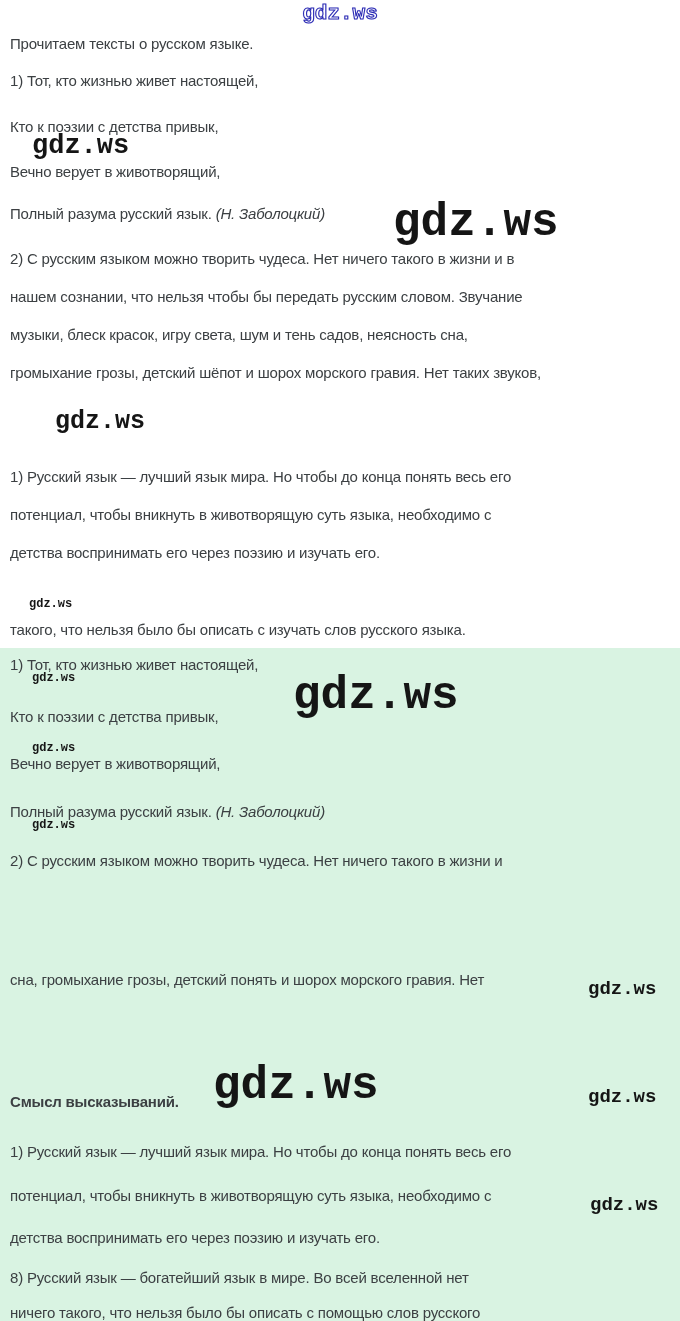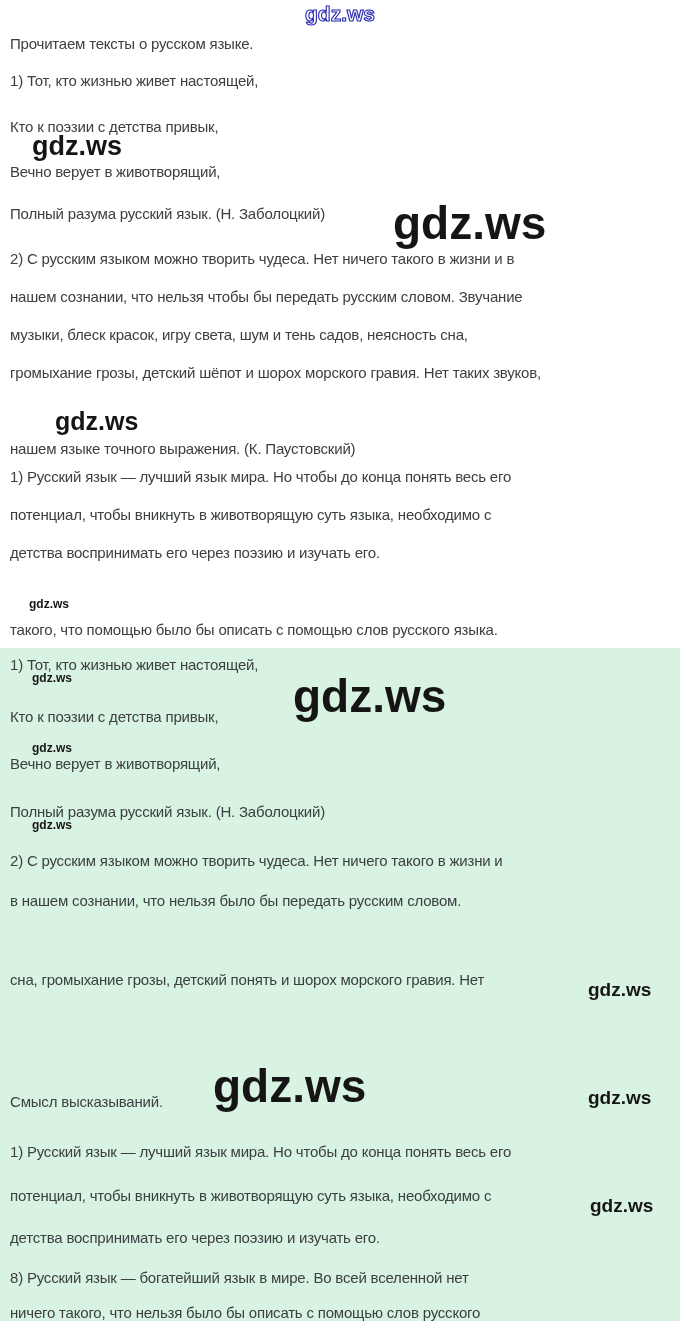--- a/index.html
+++ b/index.html
@@ -13,26 +13,26 @@
   }
   .green-panel{
     position:absolute;left:0;top:648px;width:680px;height:673px;
     background:#d9f3e2;
   }
   .t{
     position:absolute;left:10px;
     font-size:15px;line-height:22px;letter-spacing:-0.2px;
     white-space:nowrap;color:#3c4043;
   }
-  .it{}
-  .bold{font-weight:400;}
+  .it{font-style:italic;}
+  .bold{font-weight:700;}
   .wm{
     position:absolute;
     font-weight:600;color:#151515;line-height:1;white-space:nowrap;
-    font-family:Liberation Sans, sans-serif;
+    font-family:Liberation Mono, monospace;
   }
   .wm-outline{
     left:0;right:0;top:3px;text-align:center;
     font-size:21px;font-weight:700;
     color:#ffffff;
     -webkit-text-stroke:1.1px #2d2db5;
     text-shadow:0 0 1px #2d2db5;
   }
   .wm-w-bold{left:32px;top:133px;font-size:27px;font-weight:700;}
   .wm-w-big{left:393px;top:200px;font-size:46px;}
@@ -63,41 +63,36 @@
   <div class="t" style="top:161px">Вечно верует в животворящий,</div>
   <div class="t" style="top:203px">
     <span>Полный разума русский язык.</span>
     <span class="it">(Н. Заболоцкий)</span>
   </div>
 
   <div class="t" style="top:248px">2) С русским языком можно творить чудеса. Нет ничего такого в жизни и в</div>
   <div class="t" style="top:286px">нашем сознании, что нельзя чтобы бы передать русским словом. Звучание</div>
   <div class="t" style="top:324px">музыки, блеск красок, игру света, шум и тень садов, неясность сна,</div>
   <div class="t" style="top:362px">громыхание грозы, детский шёпот и шорох морского гравия. Нет таких звуков,</div>
-  <div class="t" style="top:438px">
-    <span>нашем языке точного выражения.</span>
-    <span class="it">(К. Паустовский)</span>
-  </div>
 
   <div class="t" style="top:466px">1) Русский язык — лучший язык мира. Но чтобы до конца понять весь его</div>
   <div class="t" style="top:504px">потенциал, чтобы вникнуть в животворящую суть языка, необходимо с</div>
   <div class="t" style="top:542px">детства воспринимать его через поэзию и изучать его.</div>
 
-  <div class="t" style="top:619px">такого, что помощью было бы описать с помощью слов русского языка.</div>
+  <div class="t" style="top:619px">такого, что нельзя было бы описать с изучать слов русского языка.</div>
 
   <div class="t" style="top:654px">1) Тот, кто жизнью живет настоящей,</div>
   <div class="t" style="top:706px">Кто к поэзии с детства привык,</div>
   <div class="t" style="top:753px">Вечно верует в животворящий,</div>
   <div class="t" style="top:801px">
     <span>Полный разума русский язык.</span>
     <span class="it">(Н. Заболоцкий)</span>
   </div>
 
   <div class="t" style="top:850px">2) С русским языком можно творить чудеса. Нет ничего такого в жизни и</div>
-  <div class="t" style="top:890px">в нашем сознании, что нельзя было бы передать русским словом.</div>
   <div class="t" style="top:969px">сна, громыхание грозы, детский понять и шорох морского гравия. Нет</div>
 
   <div class="t bold" style="top:1091px">Смысл высказываний.</div>
 
   <div class="t" style="top:1141px">1) Русский язык — лучший язык мира. Но чтобы до конца понять весь его</div>
   <div class="t" style="top:1185px">потенциал, чтобы вникнуть в животворящую суть языка, необходимо с</div>
   <div class="t" style="top:1227px">детства воспринимать его через поэзию и изучать его.</div>
 
   <div class="t" style="top:1267px">8) Русский язык — богатейший язык в мире. Во всей вселенной нет</div>
   <div class="t" style="top:1302px">ничего такого, что нельзя было бы описать с помощью слов русского</div>

